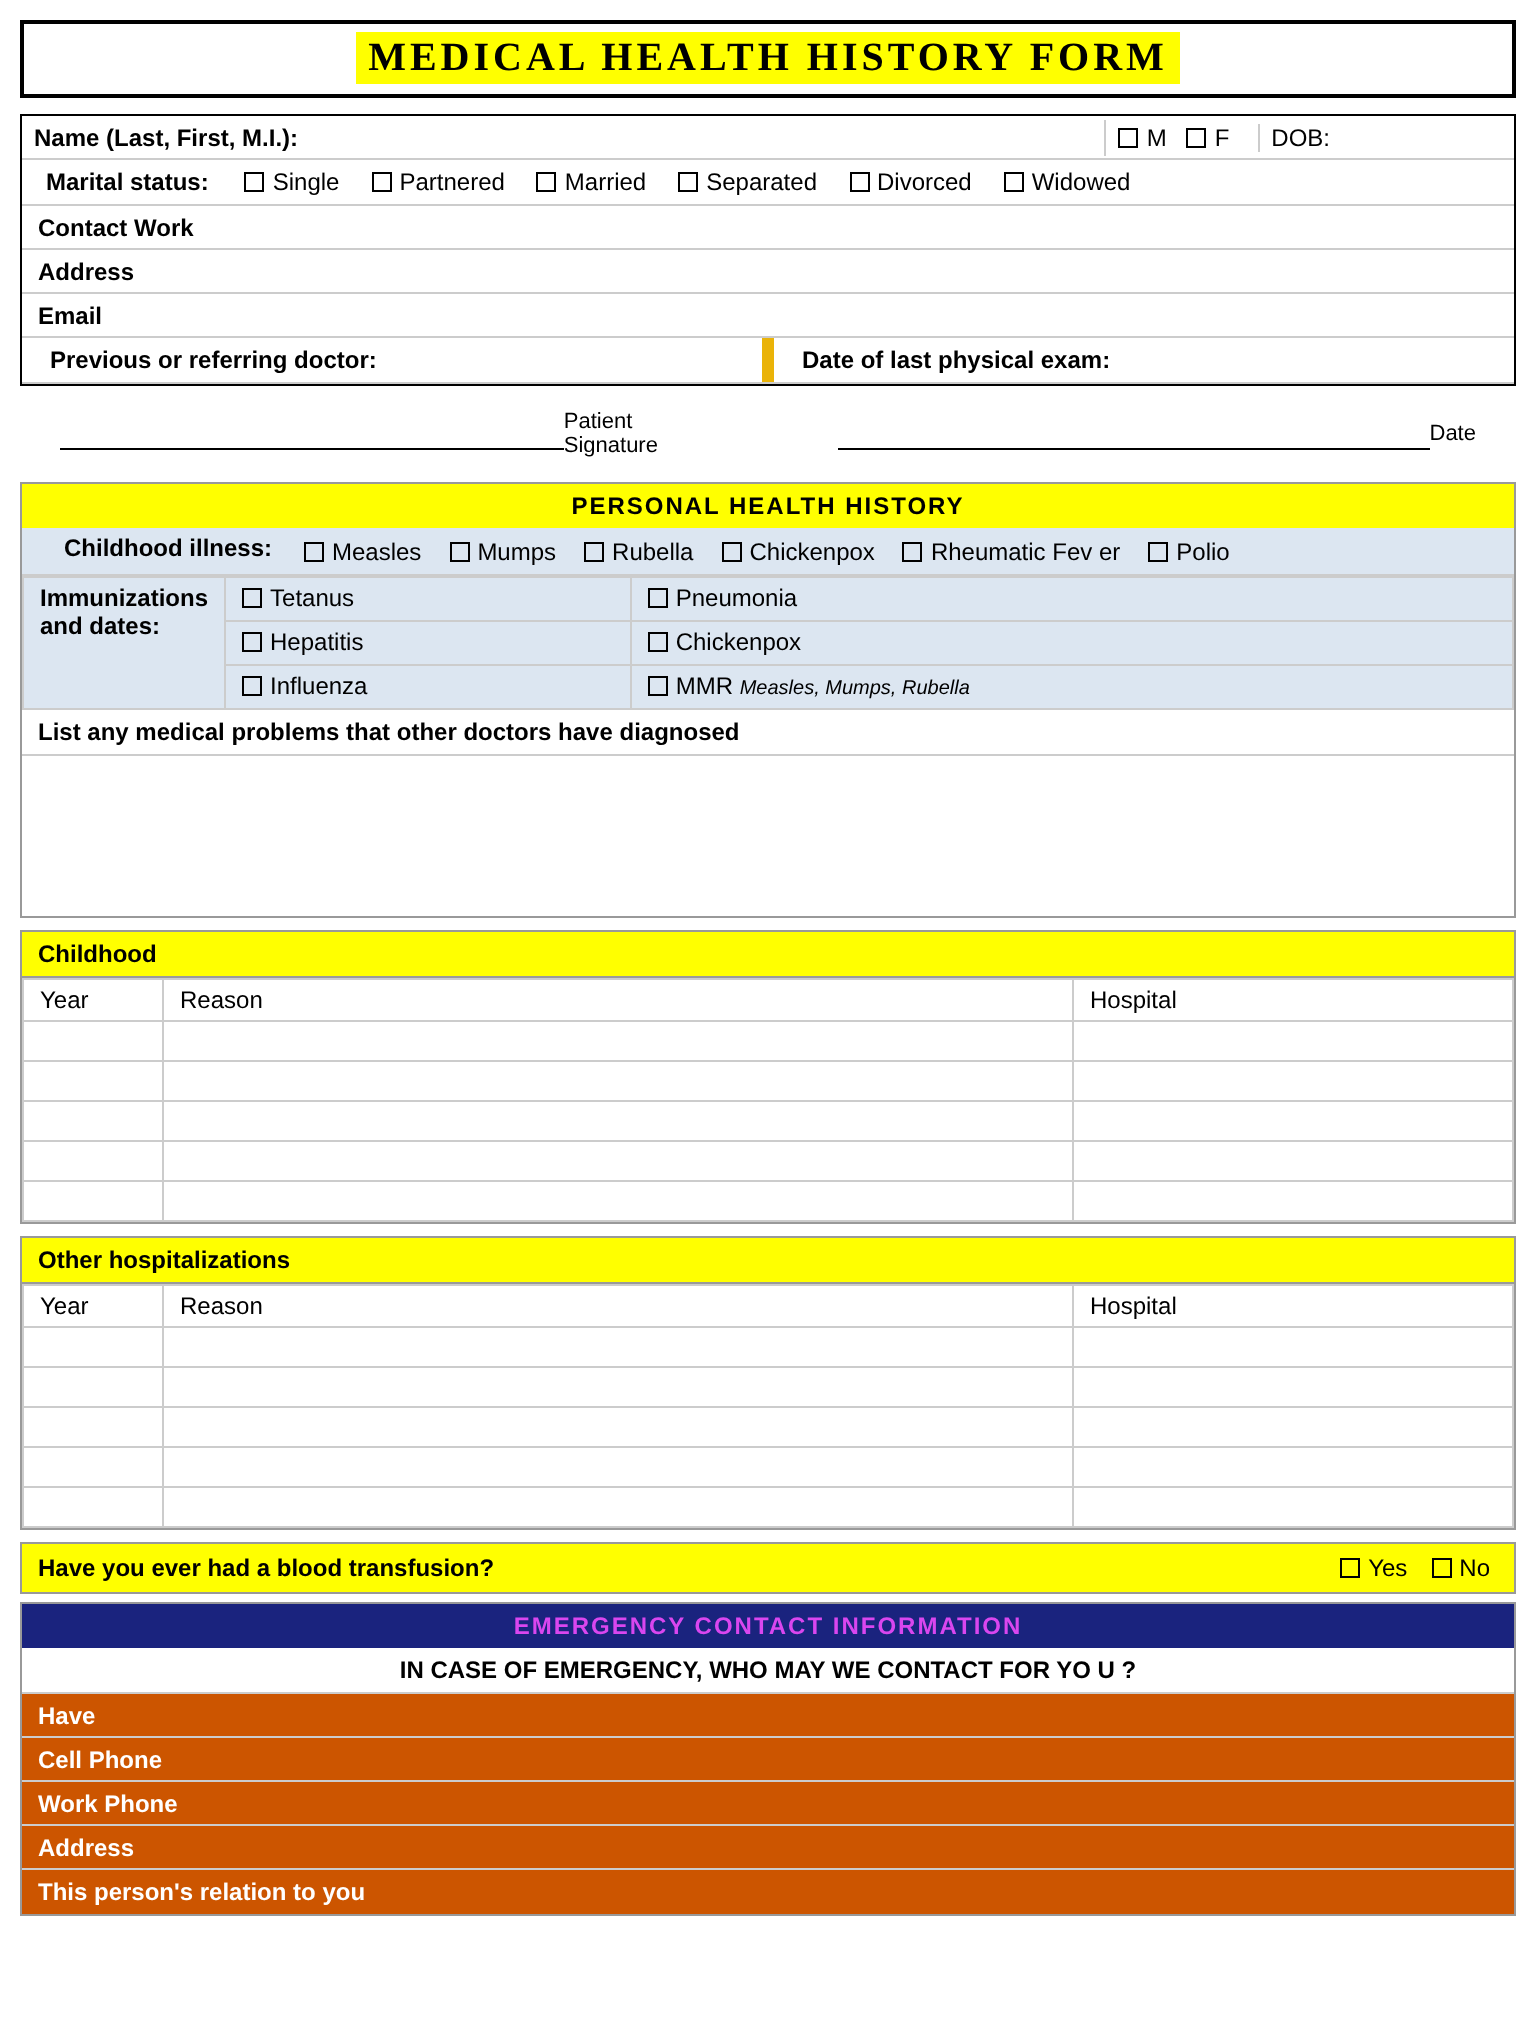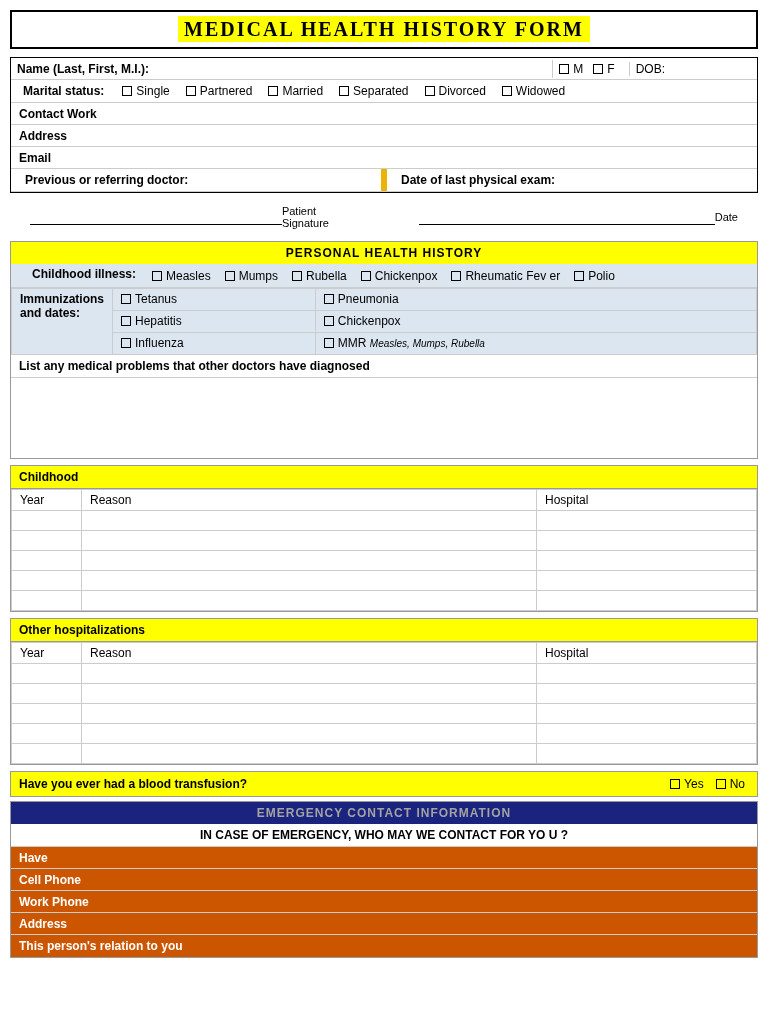--- a/index.html
+++ b/index.html
@@ -145,21 +145,21 @@
       background: yellow;
       text-align: center;
       font-weight: bold;
       padding: 4px;
       font-size: 12px;
       letter-spacing: 1px;
     }
 
     .section-header-dark {
       background: #1a237e;
-      color: #a3a3a3;
+      color: #d946ef;
       text-align: center;
       font-weight: bold;
       padding: 4px;
       font-size: 12px;
       letter-spacing: 1px;
     }
 
     
     .health-section {
       border: 1px solid #999;

